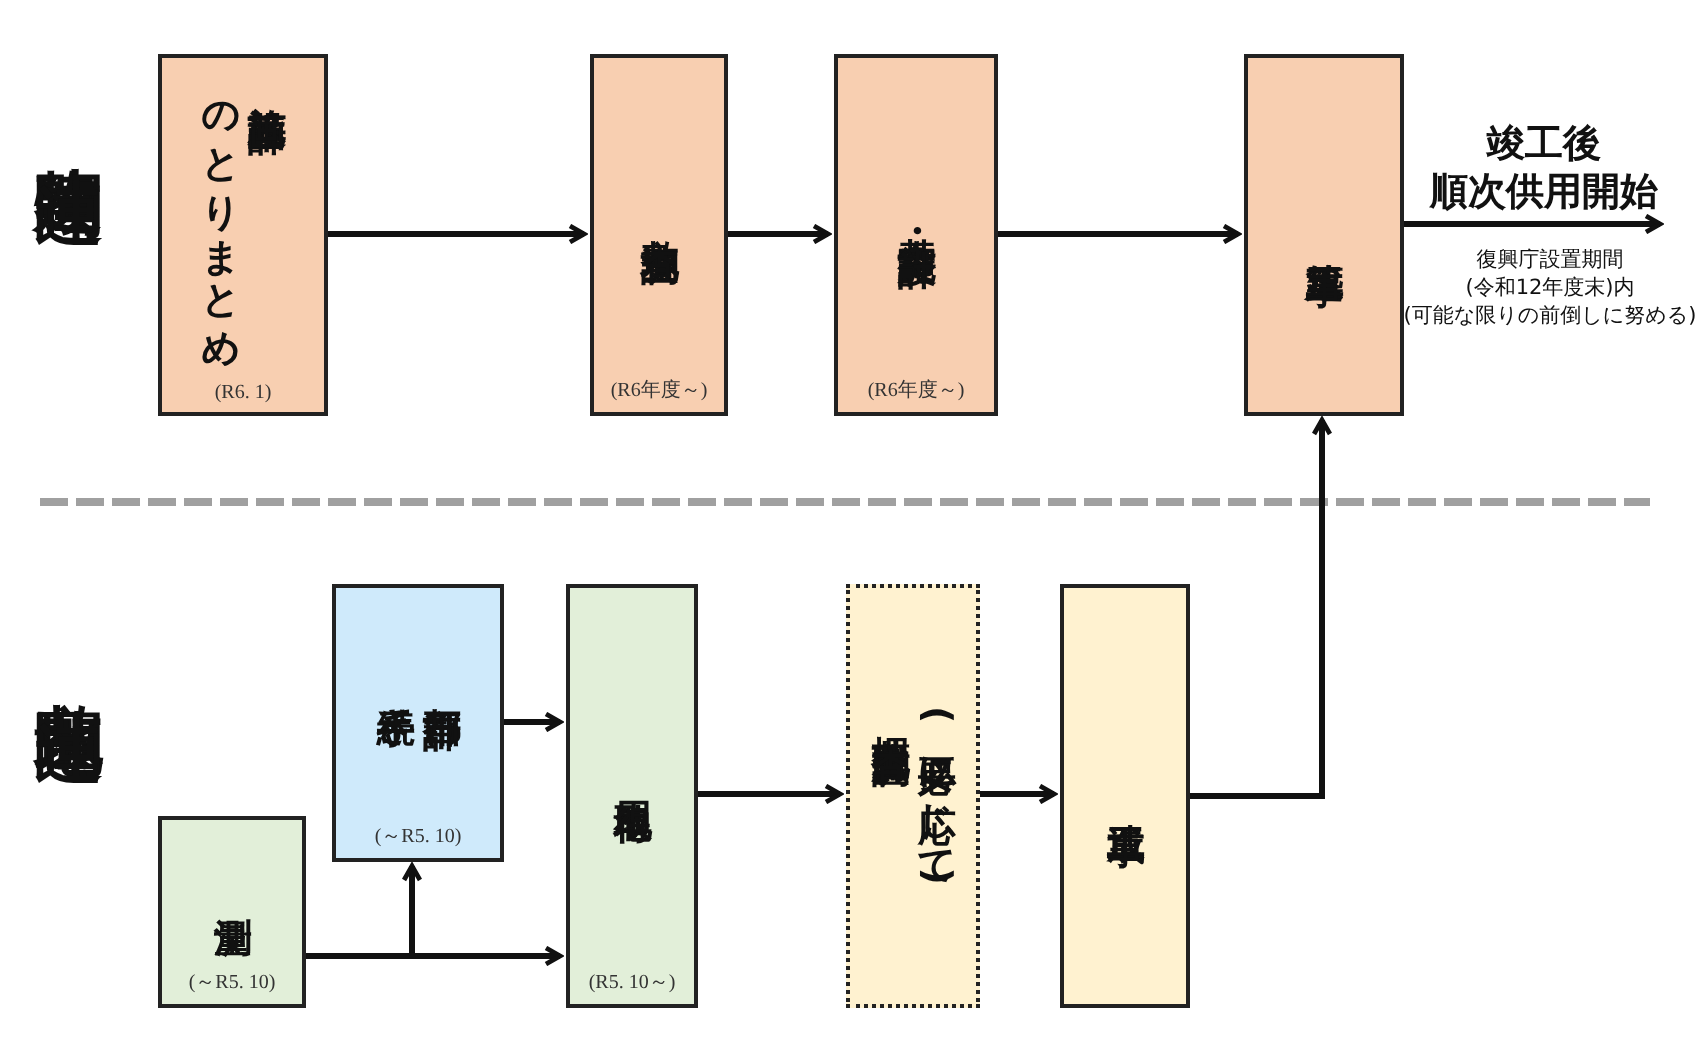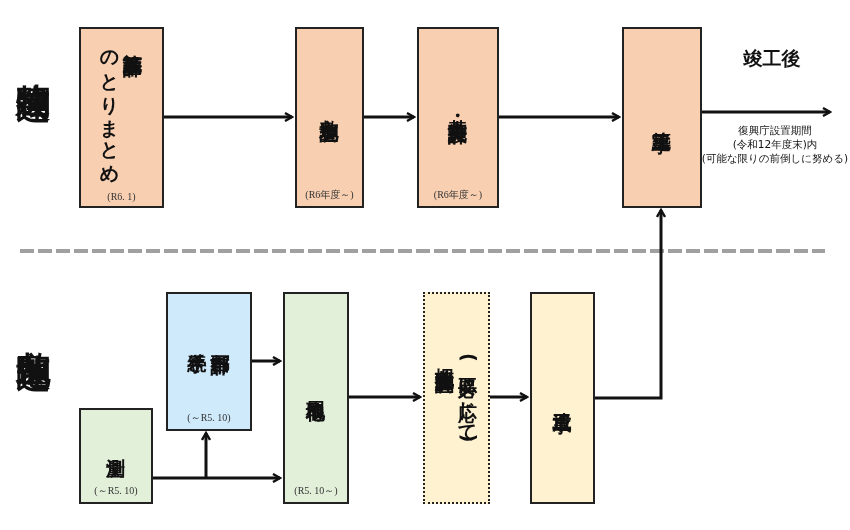--- a/index.html
+++ b/index.html
@@ -74,22 +74,23 @@
     </div>
   <div class="date">(R6年度～)</div>
 </div>
 
 <div class="box peach" style="left:622px; top:27px; width:80px; height:181px;">
   <div class="title" style="bottom:0;">
       <div class="vt">建築工事</div>
     </div>
 </div>
 
-<div class="note-big" style="left:712px; top:48px; width:120px;font-family:Liberation Mono, monospace;">
+<div class="note-big" style="left:712px; top:60px; width:120px;">
   <span>竣工後</span><br>
+  <span>順次供用開始</span>
 </div>
 <div class="note-small" style="left:700px; top:123px; width:150px;">
   <span>復興庁設置期間</span><br>
   <span>(令和12年度末)内</span><br>
   <span>(可能な限りの前倒しに努める)</span>
 </div>
 
 <div class="box green" style="left:79px; top:408px; width:74px; height:96px;">
   <div class="title">
       <div class="vt">測量</div>

